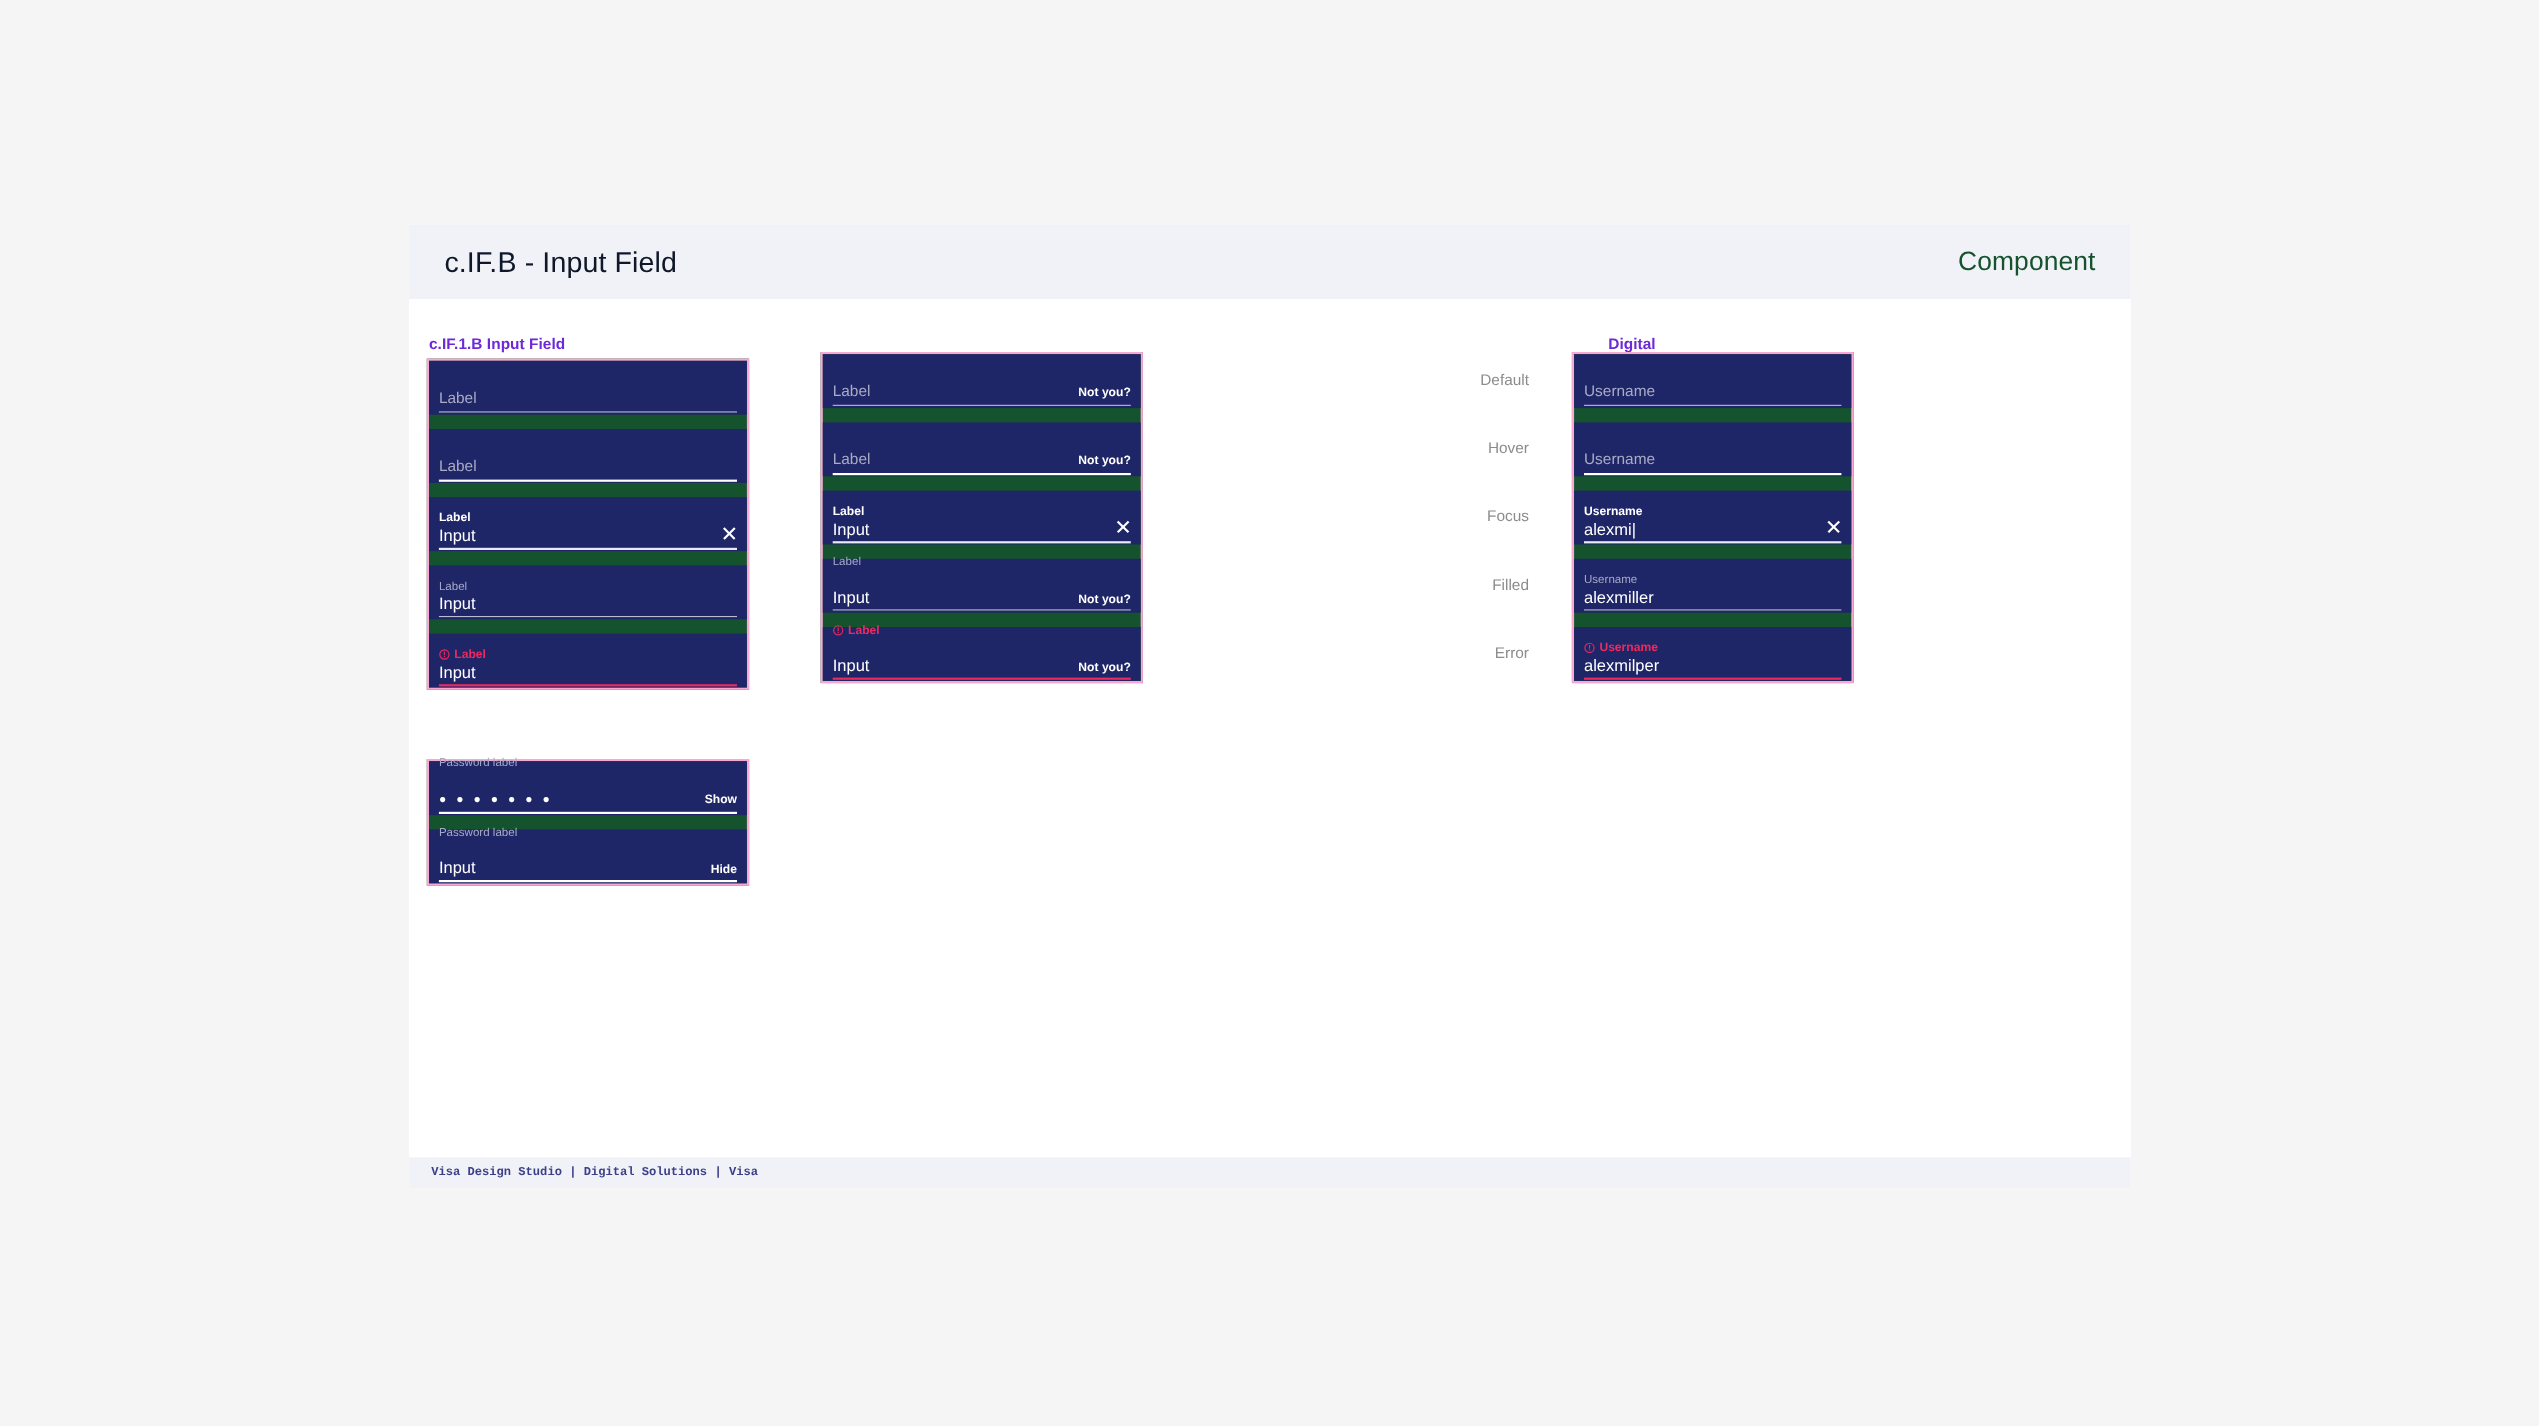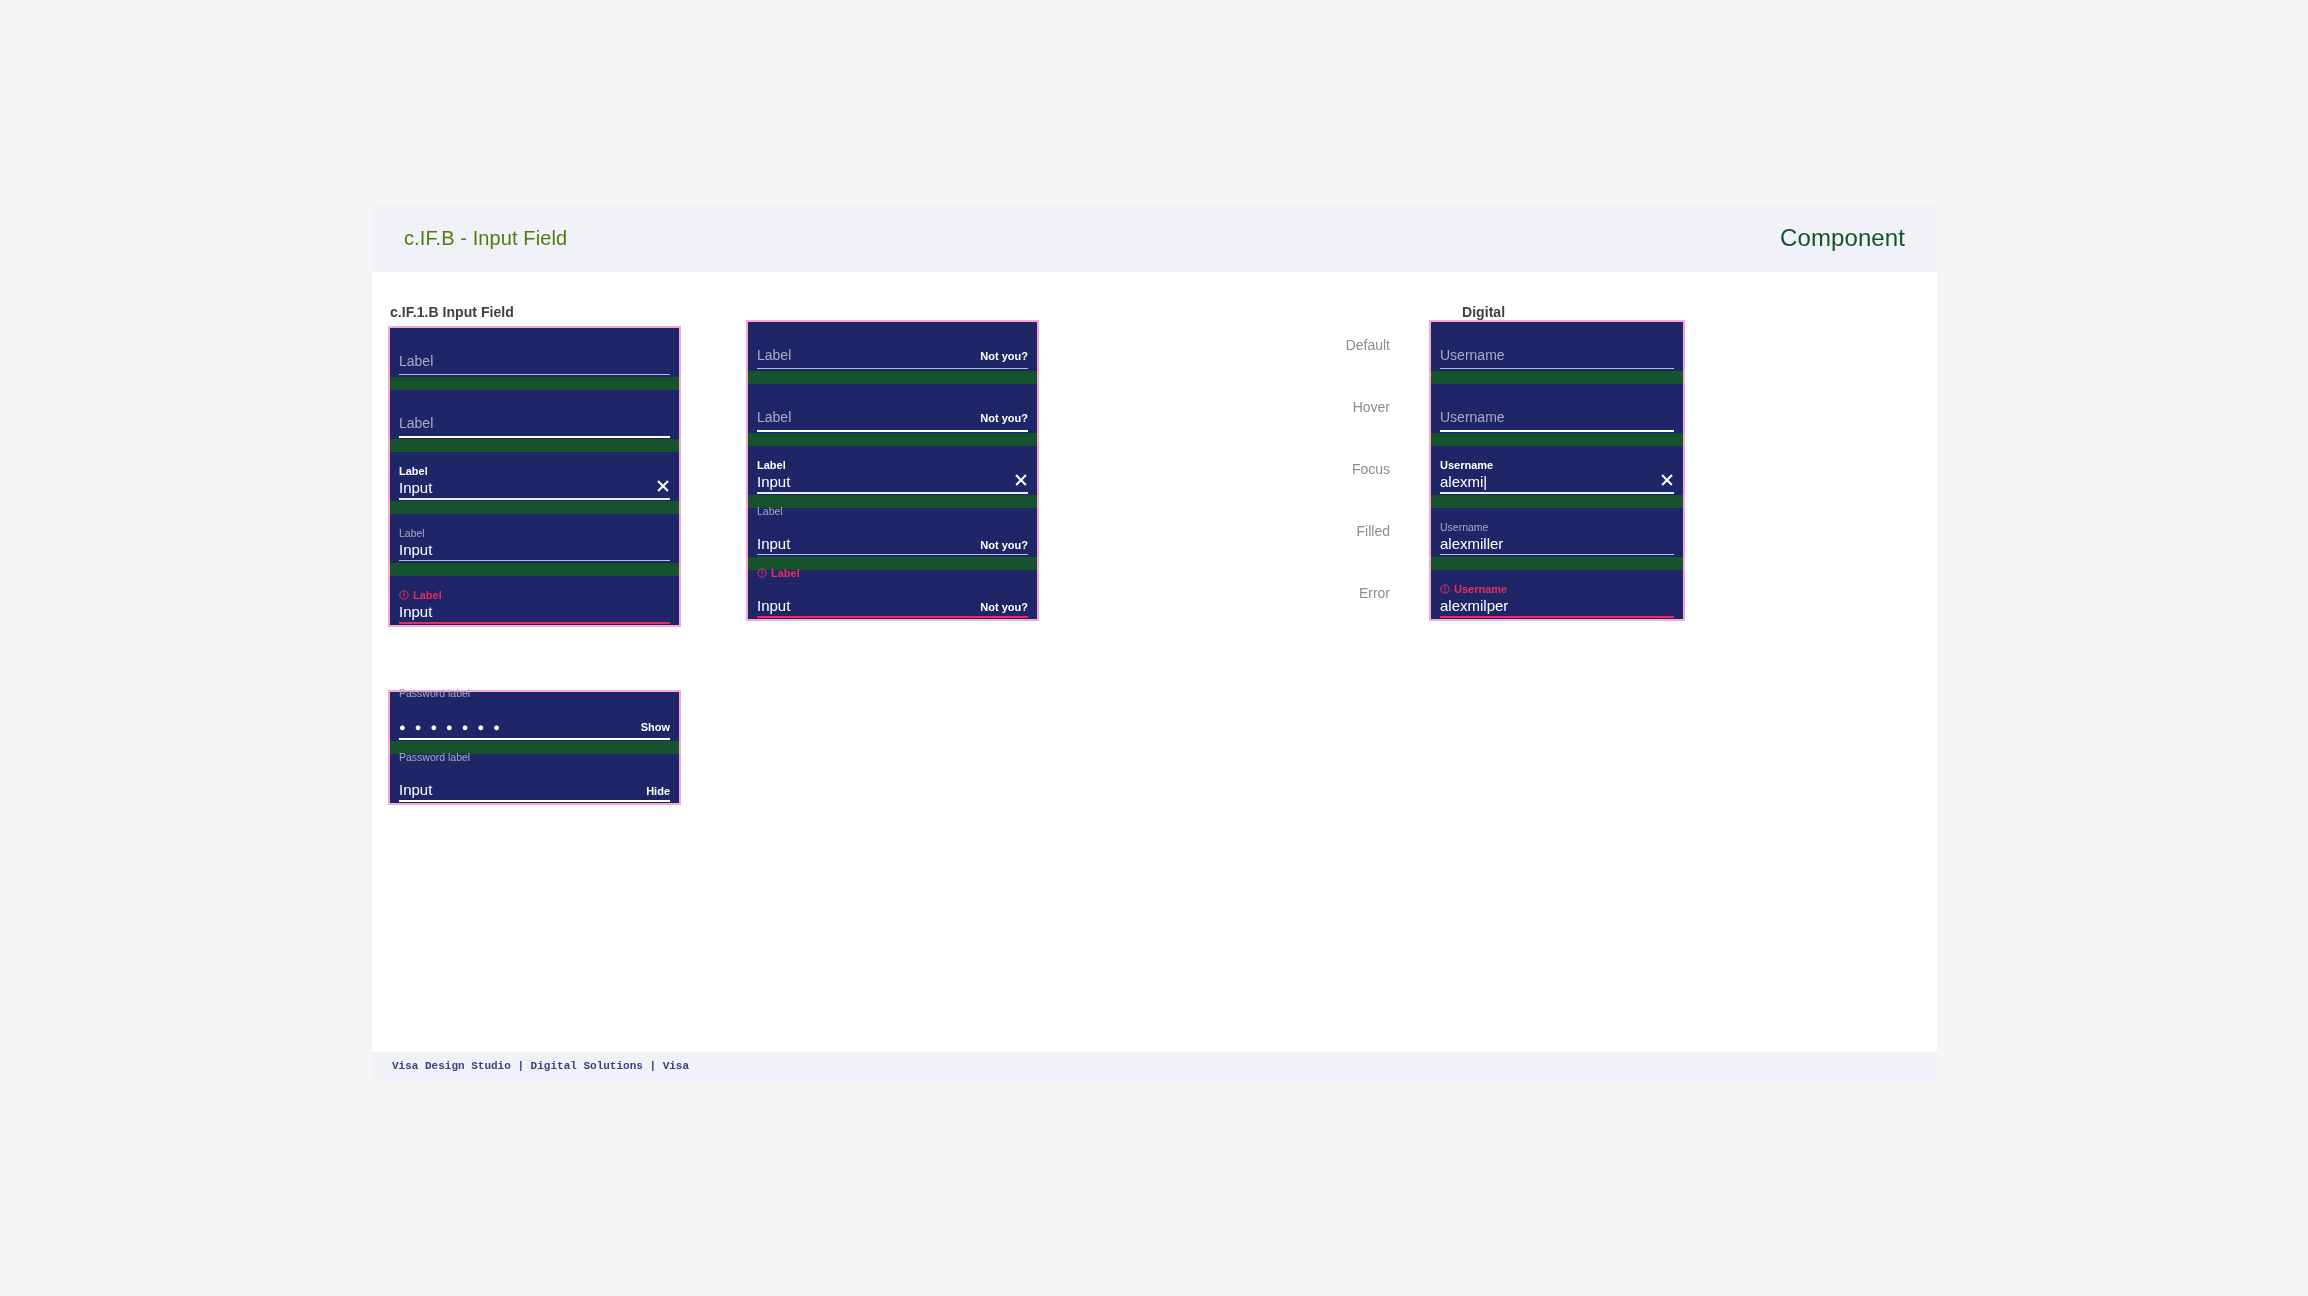--- a/index.html
+++ b/index.html
@@ -27,42 +27,42 @@
   .header-bar {
     height: 68px;
     background: #f1f2f7;
     display: flex;
     align-items: center;
     justify-content: space-between;
     padding: 0 32px 0 32px;
     box-sizing: border-box;
   }
   .header-title {
-    font-size: 20px;
-    color: #4d7c0f;
+    font-size: 26px;
+    color: #0f172a;
     letter-spacing: 0.1px;
   }
   .header-kind {
     font-size: 24px;
     color: #14532d;
     letter-spacing: 0.1px;
   }
 
   
   .content {
     position: relative;
     height: 780px;
     background: #ffffff;
   }
 
   .section-label {
     position: absolute;
     font-size: 14px;
     font-weight: bold;
-    color: #404040;
+    color: #6d28d9;
     letter-spacing: 0.05px;
   }
   .section-label.left   { left: 18px;  top: 32px; }
   .section-label.example{ left: 1090px; top: 32px; }
 
   
   .card {
     position: absolute;
     background: #14532d;
     border: 2px solid #f9a8d4;

